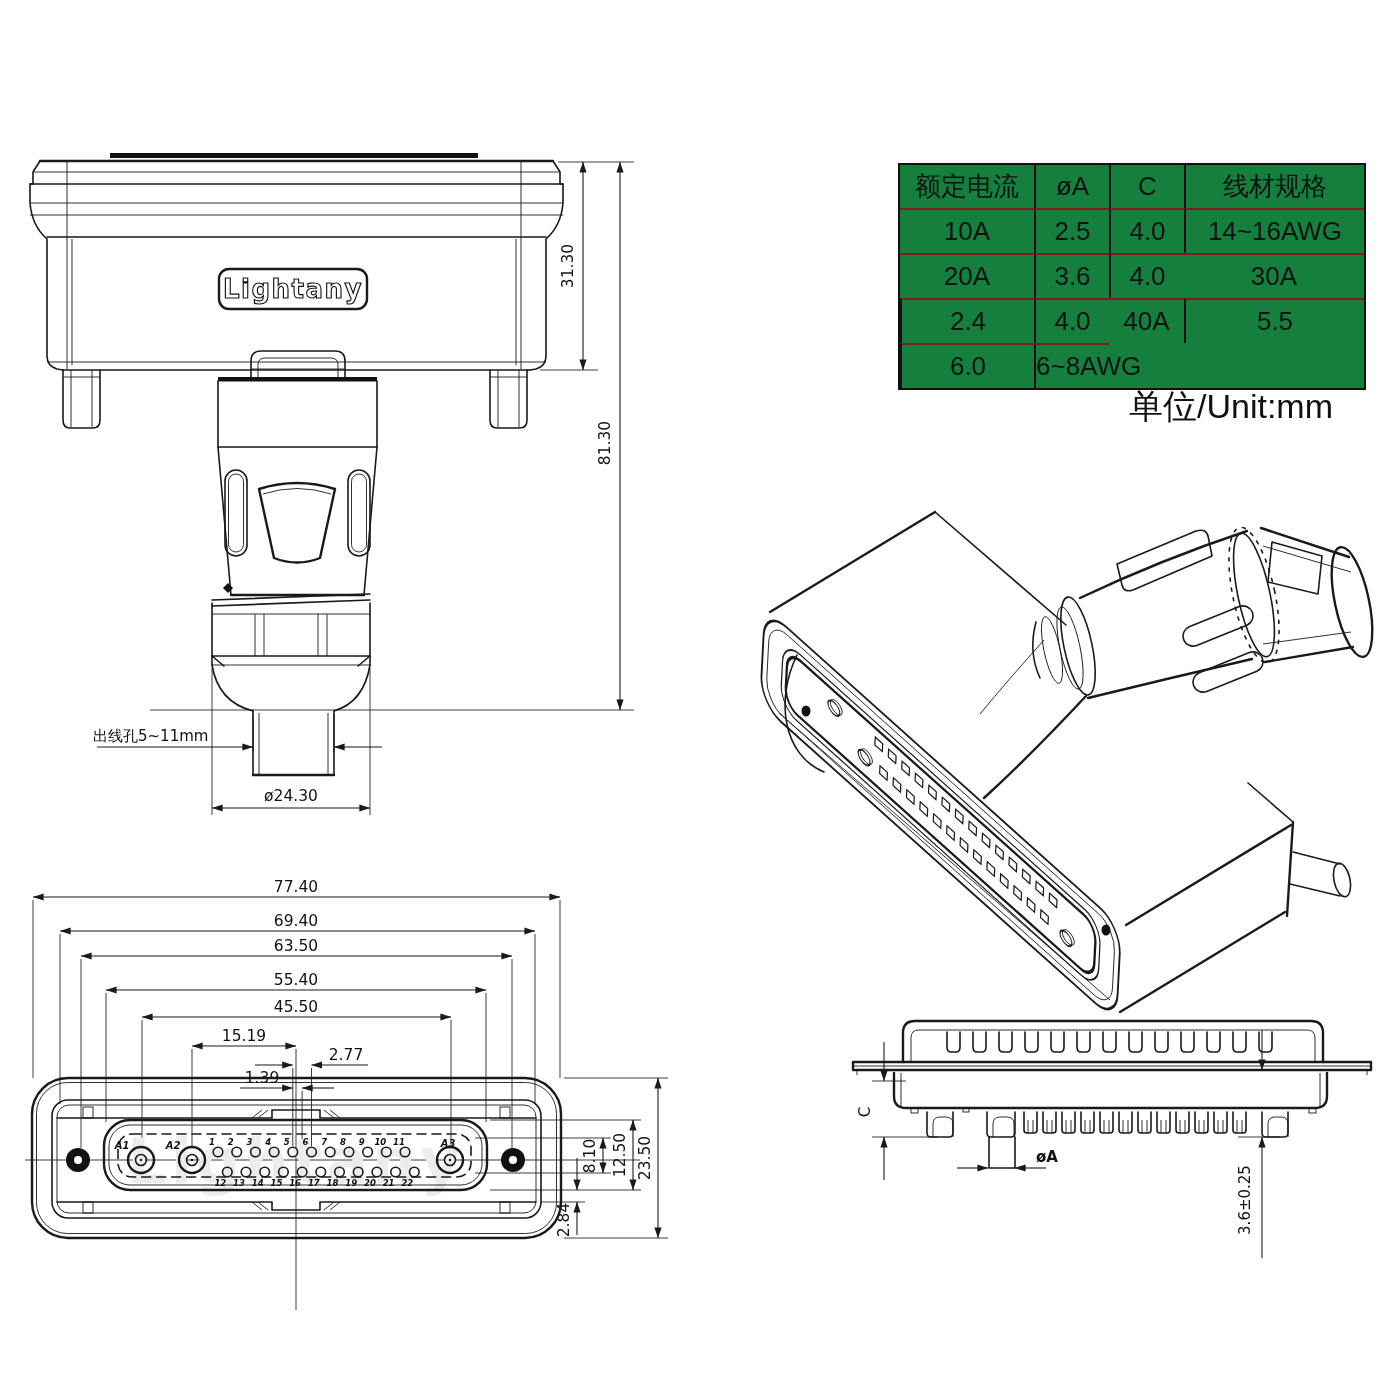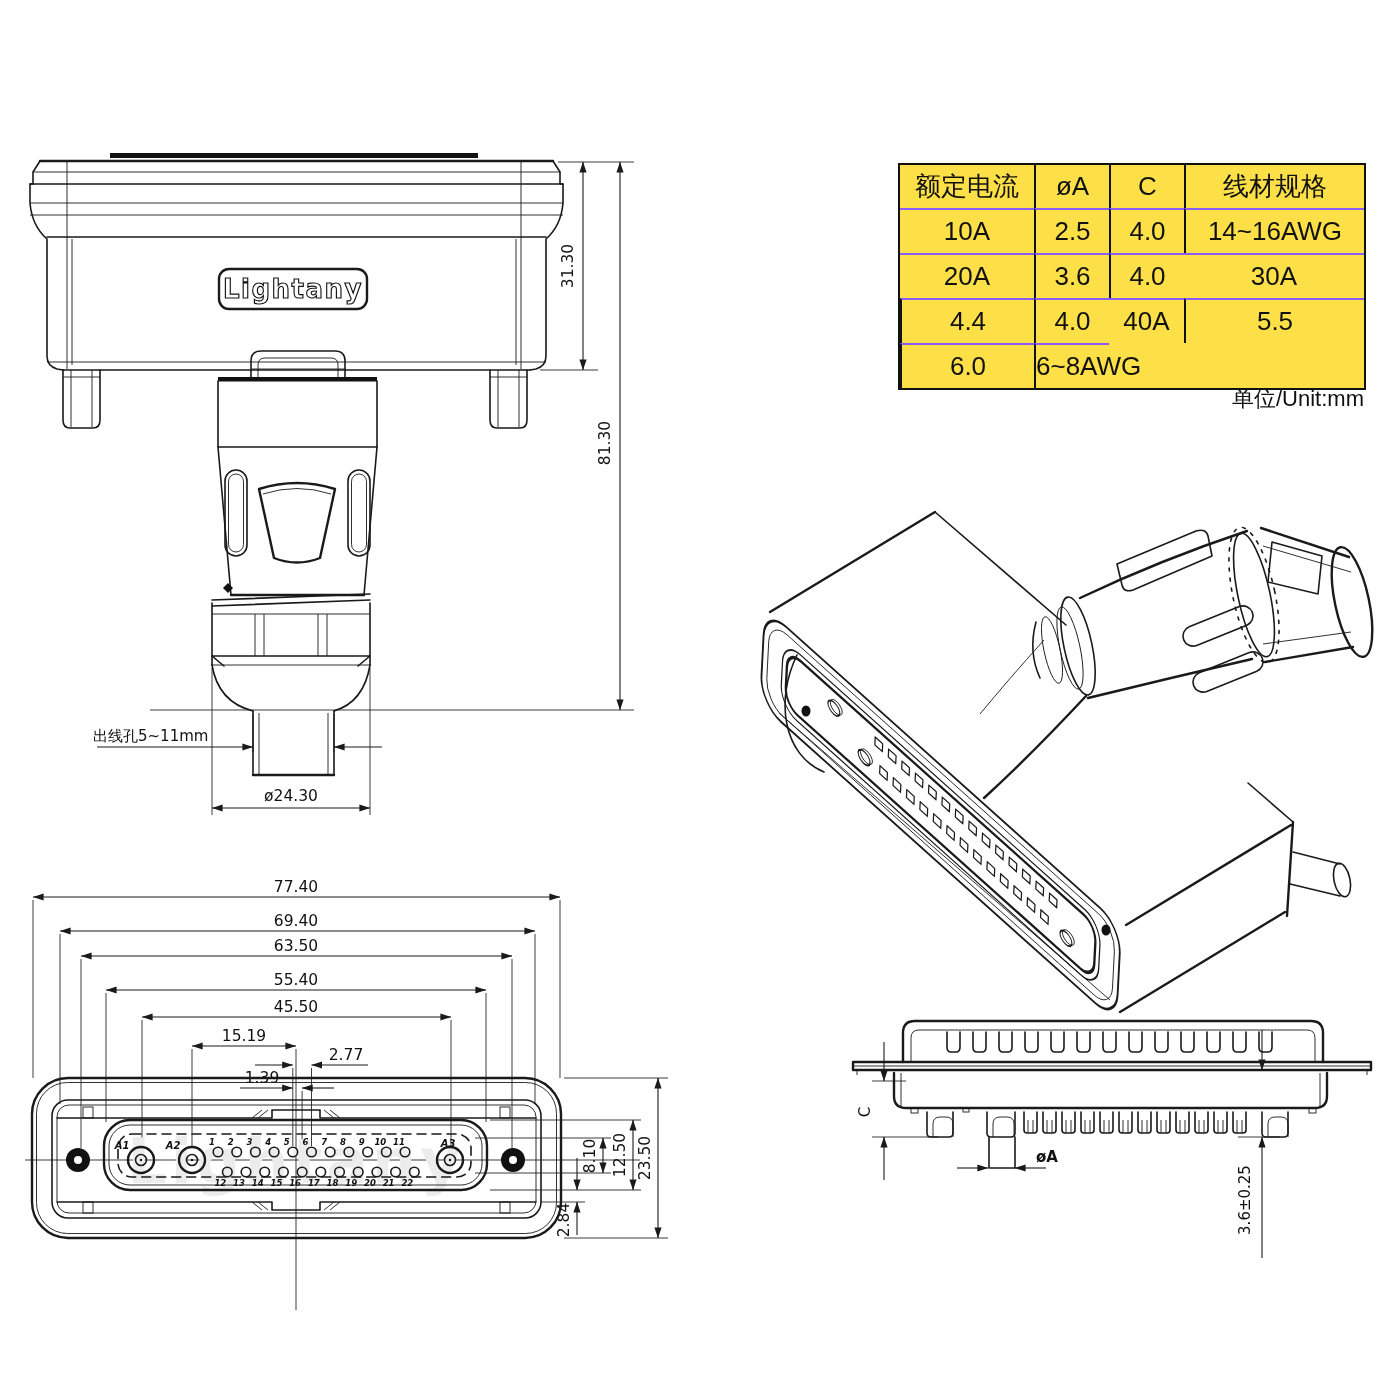--- a/index.html
+++ b/index.html
@@ -15,27 +15,27 @@
   .ext{stroke:#1a1a1a;stroke-width:0.85;fill:none}
   .blk{fill:#111;stroke:none}
   .dimtxt{font-size:15.5px}
   .dimtxt2{font-size:15px}
   .pintxt{font-size:8.5px;font-weight:bold;font-style:italic}
   .lbltxt{font-size:10px;font-weight:bold;font-style:italic}
   .logotxt{font-size:26px;font-weight:bold;letter-spacing:1.5px;fill:none;stroke:#111;stroke-width:1.15}
   .wm{font-size:62px;font-weight:bold;letter-spacing:4px;fill:#ececec}
   .mid{text-anchor:middle}
   
-  #spec{position:absolute;left:898px;top:163px;border:2.4px solid #111;background:#fde047;
+  #spec{position:absolute;left:898px;top:163px;border:2.4px solid #111;background:#15803d;
         display:grid;grid-template-columns:134px 75px 75px 180px}
   #spec .c{height:43px;line-height:43px;text-align:center;font-size:26px;
-           border-left:2px solid #111;border-top:2px solid #8b5cf6;white-space:nowrap}
+           border-left:2px solid #111;border-top:2px solid #7f1d1d;white-space:nowrap}
   #spec .c.fc{border-left:none}
   #spec .c.fr{border-top:none}
-  #unitnote{position:absolute;left:1098px;top:384px;width:266px;text-align:right;font-size:22px}
+  #unitnote{position:absolute;left:1098px;top:384px;width:266px;text-align:center;font-size:34px}
 </style>
 </head>
 <body>
 
 <div id="canvas">
 
 <svg width="1400" height="1400" viewBox="0 0 1400 1400">
   <defs>
     <marker id="mE" orient="auto" markerUnits="userSpaceOnUse" markerWidth="13" markerHeight="10" refX="10.6" refY="5">
       <path d="M0,1.4 L10.8,5 L0,8.6 Z" fill="#1a1a1a"></path>
@@ -405,21 +405,21 @@
   <div class="c fc">10A</div>
   <div class="c">2.5</div>
   <div class="c">4.0</div>
   <div class="c">14~16AWG</div>
 
   <div class="c fc">20A</div>
   <div class="c">3.6</div>
   <div class="c">4.0</div>
 
   <div class="c fc">30A</div>
-  <div class="c">4.4</div>
+  <div class="c">2.4</div>
   <div class="c">4.0</div>
 
   <div class="c fc">40A</div>
   <div class="c">5.5</div>
   <div class="c">6.0</div>
   <div class="c">6~8AWG</div>
 </div>
 <div id="unitnote">单位/Unit:mm</div>
 
 </div>

